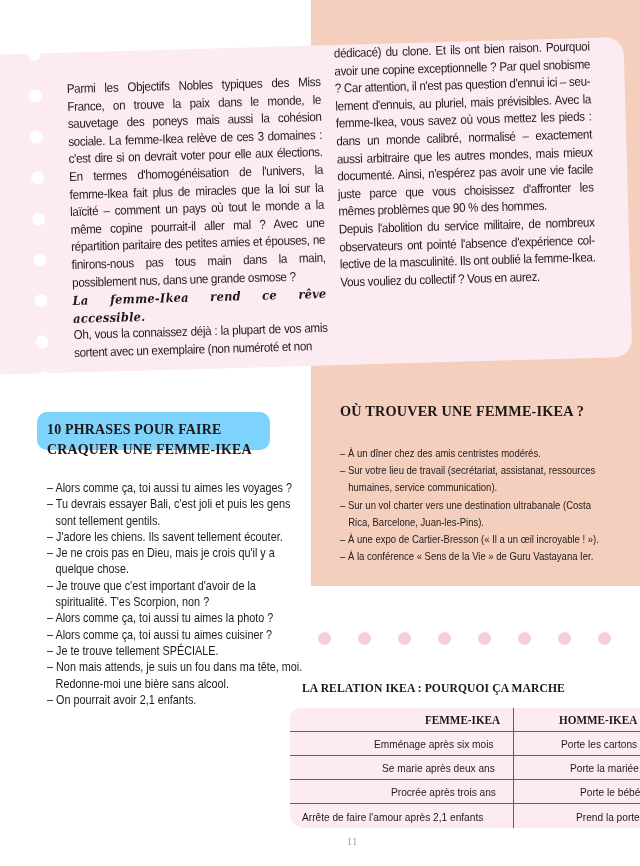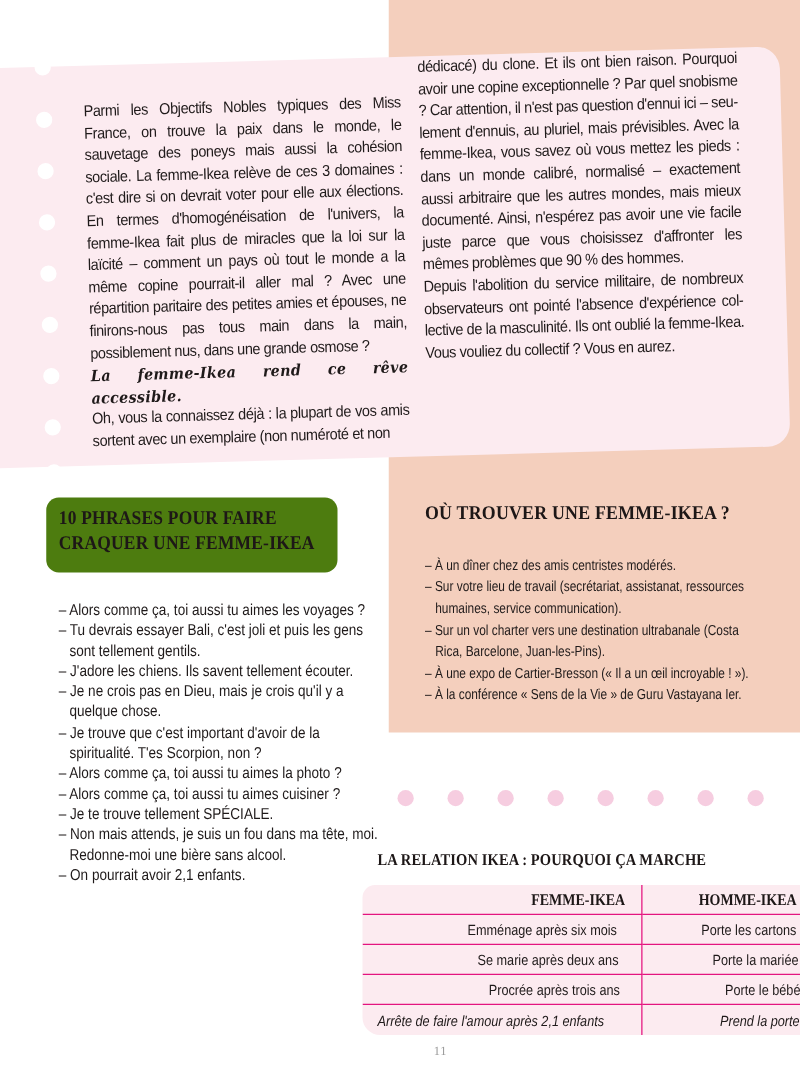--- a/index.html
+++ b/index.html
@@ -36,22 +36,22 @@
     }
     .col p { margin: 0; }
     .col-left { left: 70px; top: 74px; width: 276px; }
     .col-right { left: 338px; top: 46px; width: 278px; }
     .tagline {
       font-family: "DejaVu Serif", "Liberation Serif", serif;
       font-style: italic; font-weight: bold; font-size: 12.4px; letter-spacing: 0.3px;
     }
 
     .phrases-title {
-      position: absolute; left: 37px; top: 398px; width: 233px; height: 60px;
-      background: #4d7c0f; border-radius: 10px;
+      position: absolute; left: 37px; top: 412px; width: 233px; height: 38px;
+      background: #7dd3fc; border-radius: 10px;
     }
     .phrases-title h2 {
       margin: 0; position: absolute; left: 10px; top: 7px;
       font-family: "Liberation Serif", serif; font-weight: bold;
       font-size: 15.5px; line-height: 20px; letter-spacing: 0.2px;
       color: #1d1717;
       transform: scaleX(0.9); transform-origin: left top;
       white-space: nowrap;
     }
     .phrases {
@@ -98,21 +98,21 @@
     }
     table.rel {
       border-collapse: collapse; width: 360px;
       font-size: 11.8px;
     }
     table.rel td, table.rel th {
       height: 23px; padding: 0 0 0 12px; text-align: right; vertical-align: middle;
       border-bottom: 1.3px solid #e3157f;
       white-space: nowrap;
     }
-    table.rel tr:last-child td { border-bottom: none; height: 26px; font-style: italic; }
+    table.rel tr:last-child td { border-bottom: none; height: 26px; }
     table.rel th {
       font-family: "Liberation Serif", serif; font-weight: bold; font-size: 13px;
       color: #1d1717;
     }
     table.rel .c1 { width: 196px; border-right: 1.6px solid #e3157f; }
     .cell-text { display: inline-block; transform: scaleX(0.86); transform-origin: left center; }
     .page-number {
       position: absolute; left: 314px; top: 836px; font-size: 10px; color: #9b9b9b;
       font-family: "Liberation Serif", serif; letter-spacing: 0.5px; margin-left: 33px;
     }

